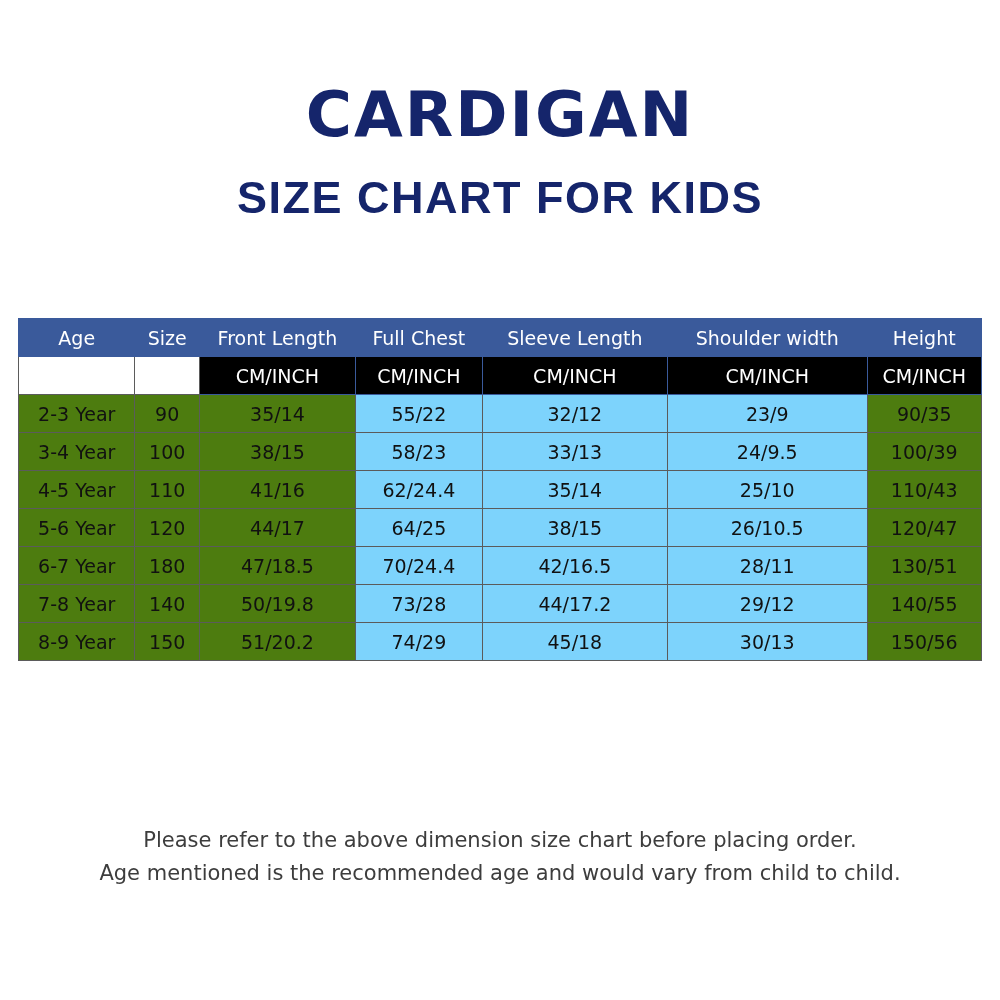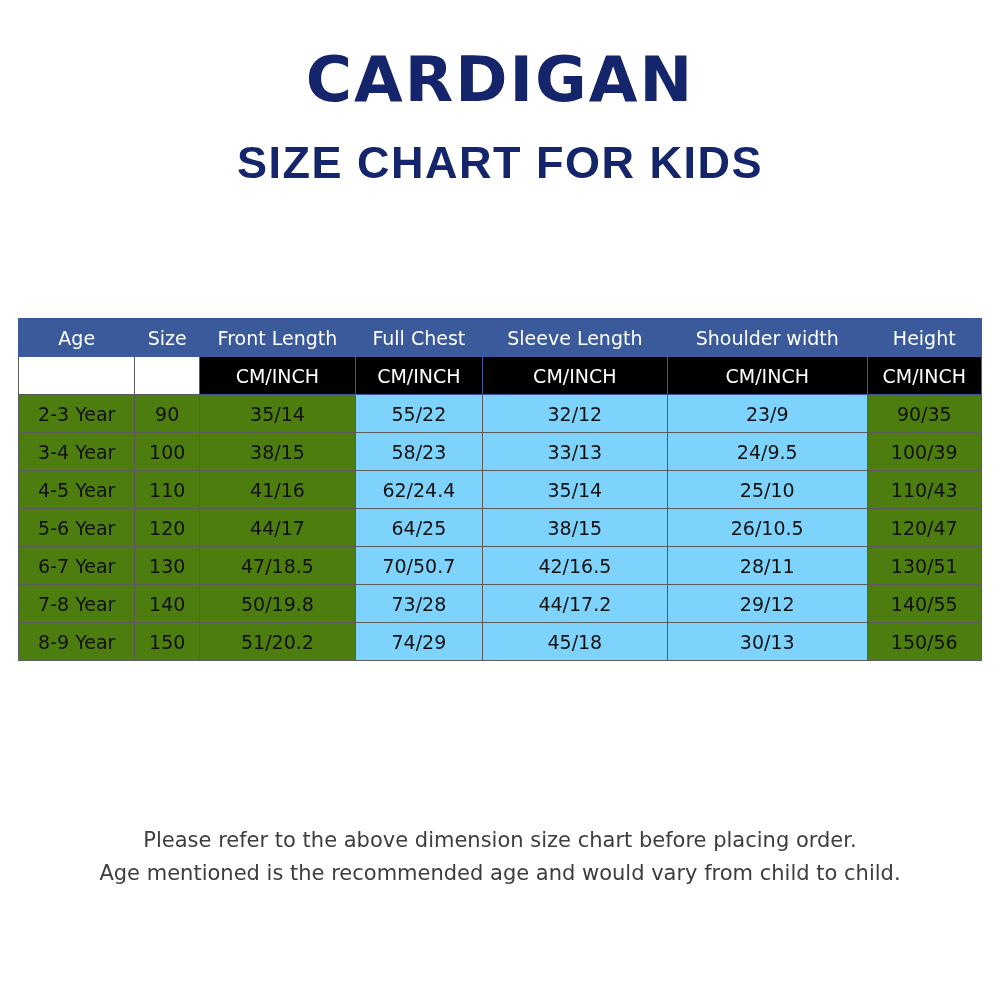--- a/index.html
+++ b/index.html
@@ -15,21 +15,21 @@
     overflow: hidden;
   }
   .page {
     width: 1000px;
     height: 1000px;
     position: relative;
     box-sizing: border-box;
   }
   .title-block {
     text-align: center;
-    padding-top: 48px;
+    padding-top: 83px;
   }
   .main-title {
     font-size: 63px;
     letter-spacing: 2px;
     font-weight: 700;
     color: #15256b;
     line-height: 1;
     margin: 0;
     font-family: "DejaVu Sans", sans-serif;
   }
@@ -180,23 +180,23 @@
           <td>5-6 Year</td>
           <td>120</td>
           <td>44/17</td>
           <td class="shaded">64/25</td>
           <td class="shaded">38/15</td>
           <td class="shaded">26/10.5</td>
           <td>120/47</td>
         </tr>
         <tr>
           <td>6-7 Year</td>
-          <td>130</td>
+          <td>180</td>
           <td>47/18.5</td>
-          <td class="shaded">70/50.7</td>
+          <td class="shaded">70/24.4</td>
           <td class="shaded">42/16.5</td>
           <td class="shaded">28/11</td>
           <td>130/51</td>
         </tr>
         <tr>
           <td>7-8 Year</td>
           <td>140</td>
           <td>50/19.8</td>
           <td class="shaded">73/28</td>
           <td class="shaded">44/17.2</td>

